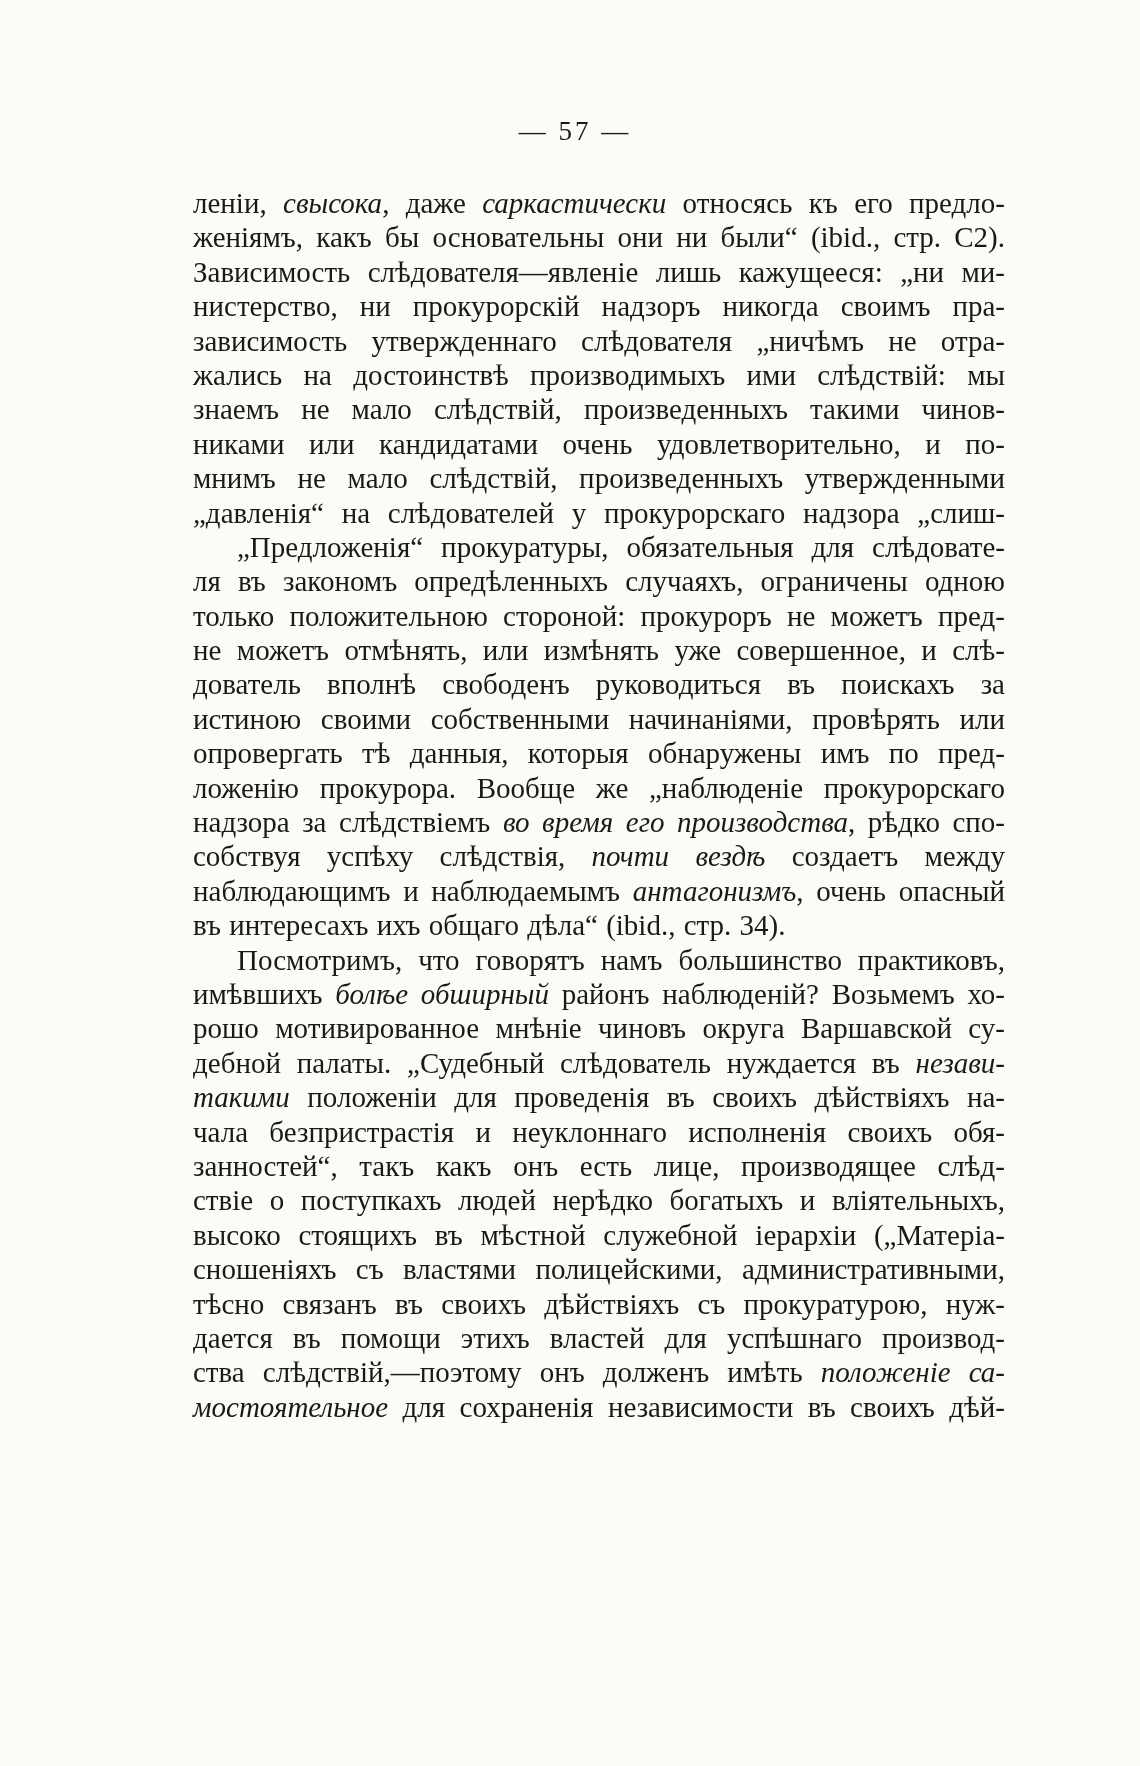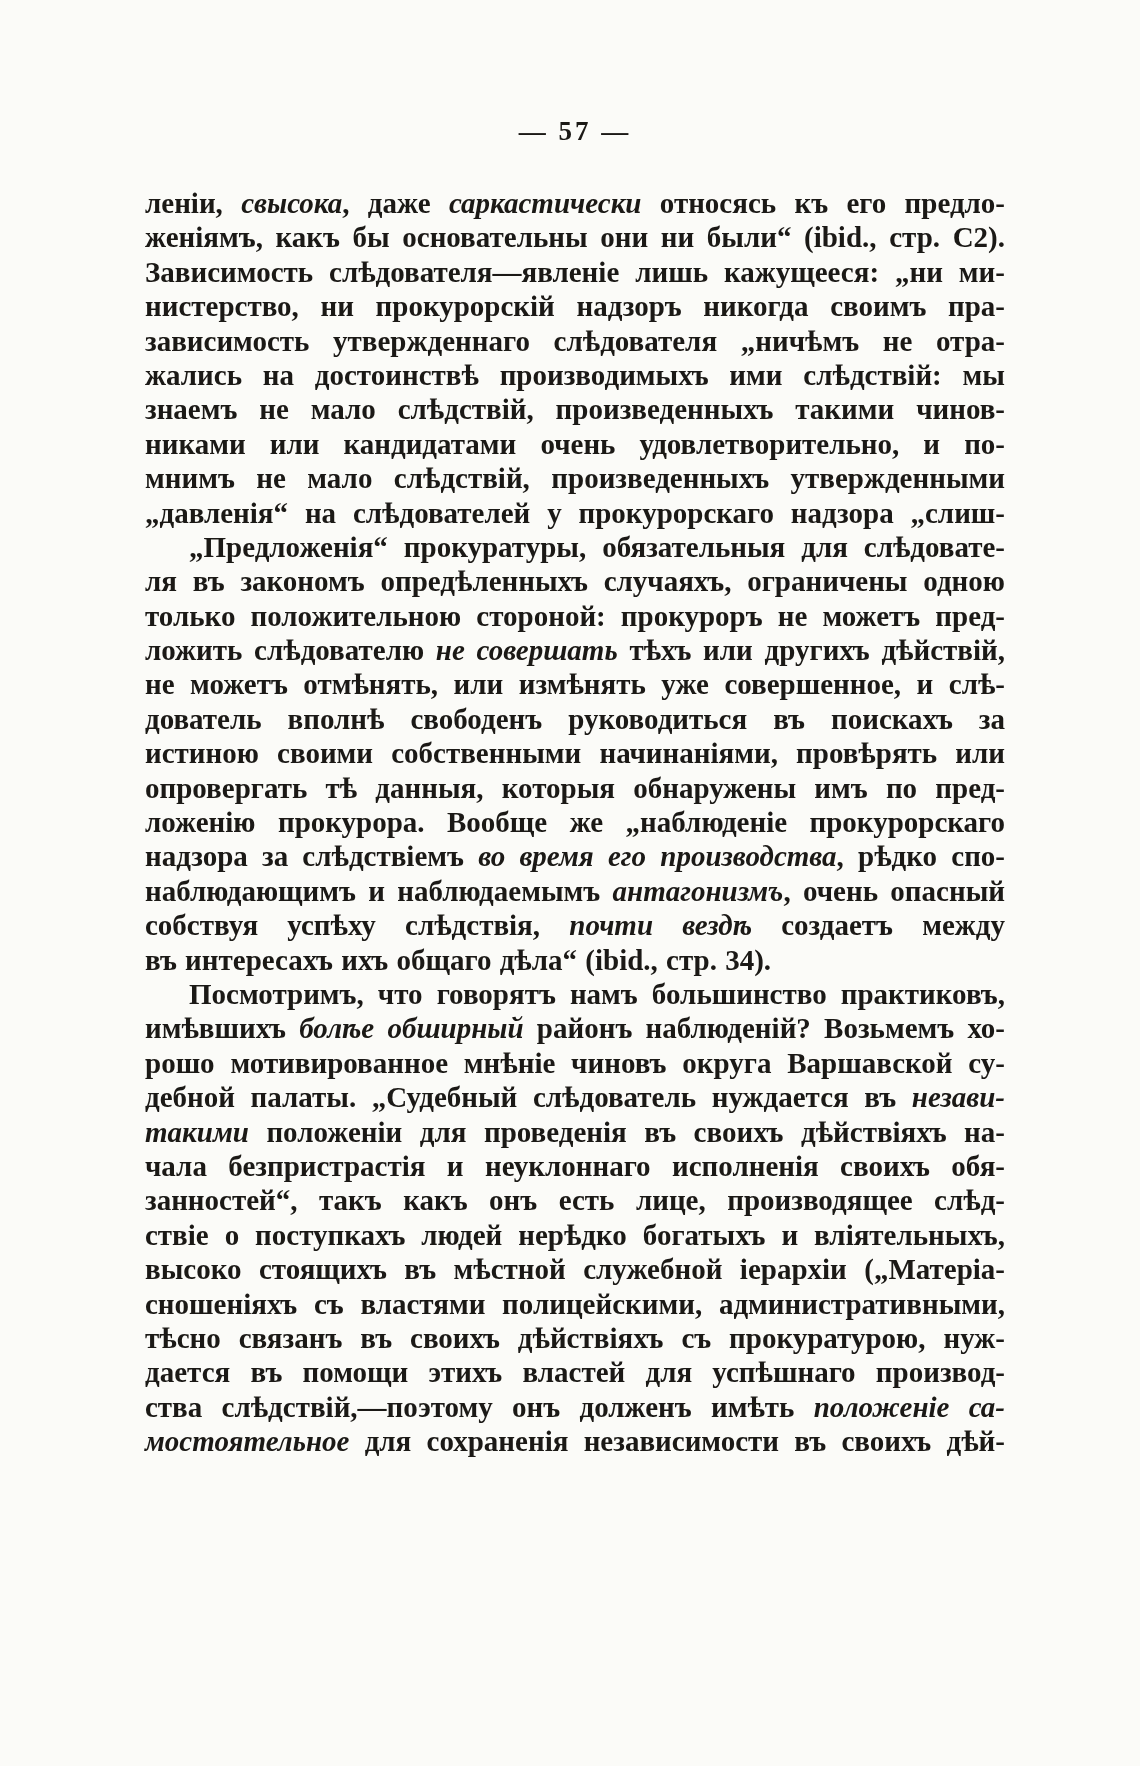--- a/index.html
+++ b/index.html
@@ -12,21 +12,20 @@
     position: relative;
     font-family: "Liberation Serif", "DejaVu Serif", serif;
   }
   .page {
     position: absolute;
     left: 0;
     top: 0;
     width: 1140px;
     height: 1766px;
     overflow: hidden;
-    font-weight: bold;
   }
   .page-number {
     position: absolute;
     top: 116px;
     left: 145px;
     width: 860px;
     text-align: center;
     font-size: 27px;
     letter-spacing: 3px;
     white-space: pre;
@@ -37,20 +36,21 @@
     top: 186px;
     width: 860px;
     font-size: 29px;
     line-height: 34.4px;
   }
   .line {
     height: 34.4px;
     text-align: justify;
     text-align-last: justify;
     word-spacing: 1px;
+    margin-left: 48px;
   }
   .line.end {
     text-align-last: left;
   }
   .line.ind {
     text-indent: 44px;
   }
   .it {
     font-style: italic;
   }
@@ -67,29 +67,28 @@
       <div class="line"><span class="ro">нистерство, ни прокурорскій надзоръ никогда своимъ пра-</span></div>
       <div class="line"><span class="ro">зависимость утвержденнаго слѣдователя „ничѣмъ не отра-</span></div>
       <div class="line"><span class="ro">жались на достоинствѣ производимыхъ ими слѣдствій: мы</span></div>
       <div class="line"><span class="ro">знаемъ не мало слѣдствій, произведенныхъ такими чинов-</span></div>
       <div class="line"><span class="ro">никами или кандидатами очень удовлетворительно, и по-</span></div>
       <div class="line"><span class="ro">мнимъ не мало слѣдствій, произведенныхъ утвержденными</span></div>
       <div class="line"><span class="ro">„давленія“ на слѣдователей у прокурорскаго надзора „слиш-</span></div>
       <div class="line ind"><span class="ro">„Предложенія“ прокуратуры, обязательныя для слѣдовате-</span></div>
       <div class="line"><span class="ro">ля въ закономъ опредѣленныхъ случаяхъ, ограничены одною</span></div>
       <div class="line"><span class="ro">только положительною стороной: прокуроръ не можетъ пред-</span></div>
-      <div class="line"><span class="ro">ложить слѣдователю </span><span class="it">не совершать</span><span class="ro"> тѣхъ или другихъ дѣйствій,</span></div>
       <div class="line"><span class="ro">не можетъ отмѣнять, или измѣнять уже совершенное, и слѣ-</span></div>
       <div class="line"><span class="ro">дователь вполнѣ свободенъ руководиться въ поискахъ за</span></div>
       <div class="line"><span class="ro">истиною своими собственными начинаніями, провѣрять или</span></div>
       <div class="line"><span class="ro">опровергать тѣ данныя, которыя обнаружены имъ по пред-</span></div>
       <div class="line"><span class="ro">ложенію прокурора. Вообще же „наблюденіе прокурорскаго</span></div>
       <div class="line"><span class="ro">надзора за слѣдствіемъ </span><span class="it">во время его производства</span><span class="ro">, рѣдко спо-</span></div>
+      <div class="line"><span class="ro">собствуя успѣху слѣдствія, </span><span class="it">почти вездѣ</span><span class="ro"> создаетъ между</span></div>
       <div class="line"><span class="ro">наблюдающимъ и наблюдаемымъ </span><span class="it">антагонизмъ</span><span class="ro">, очень опасный</span></div>
-      <div class="line"><span class="ro">собствуя успѣху слѣдствія, </span><span class="it">почти вездѣ</span><span class="ro"> создаетъ между</span></div>
       <div class="line end"><span class="ro">въ интересахъ ихъ общаго дѣла“ (ibid., стр. 34).</span></div>
       <div class="line ind"><span class="ro">Посмотримъ, что говорятъ намъ большинство практиковъ,</span></div>
       <div class="line"><span class="ro">имѣвшихъ </span><span class="it">болѣе обширный</span><span class="ro"> районъ наблюденій? Возьмемъ хо-</span></div>
       <div class="line"><span class="ro">рошо мотивированное мнѣніе чиновъ округа Варшавской су-</span></div>
       <div class="line"><span class="ro">дебной палаты. „Судебный слѣдователь нуждается въ </span><span class="it">незави-</span></div>
       <div class="line"><span class="it">такими</span><span class="ro"> положеніи для проведенія въ своихъ дѣйствіяхъ на-</span></div>
       <div class="line"><span class="ro">чала безпристрастія и неуклоннаго исполненія своихъ обя-</span></div>
       <div class="line"><span class="ro">занностей“, такъ какъ онъ есть лице, производящее слѣд-</span></div>
       <div class="line"><span class="ro">ствіе о поступкахъ людей нерѣдко богатыхъ и вліятельныхъ,</span></div>
       <div class="line"><span class="ro">высоко стоящихъ въ мѣстной служебной іерархіи („Матеріа-</span></div>

